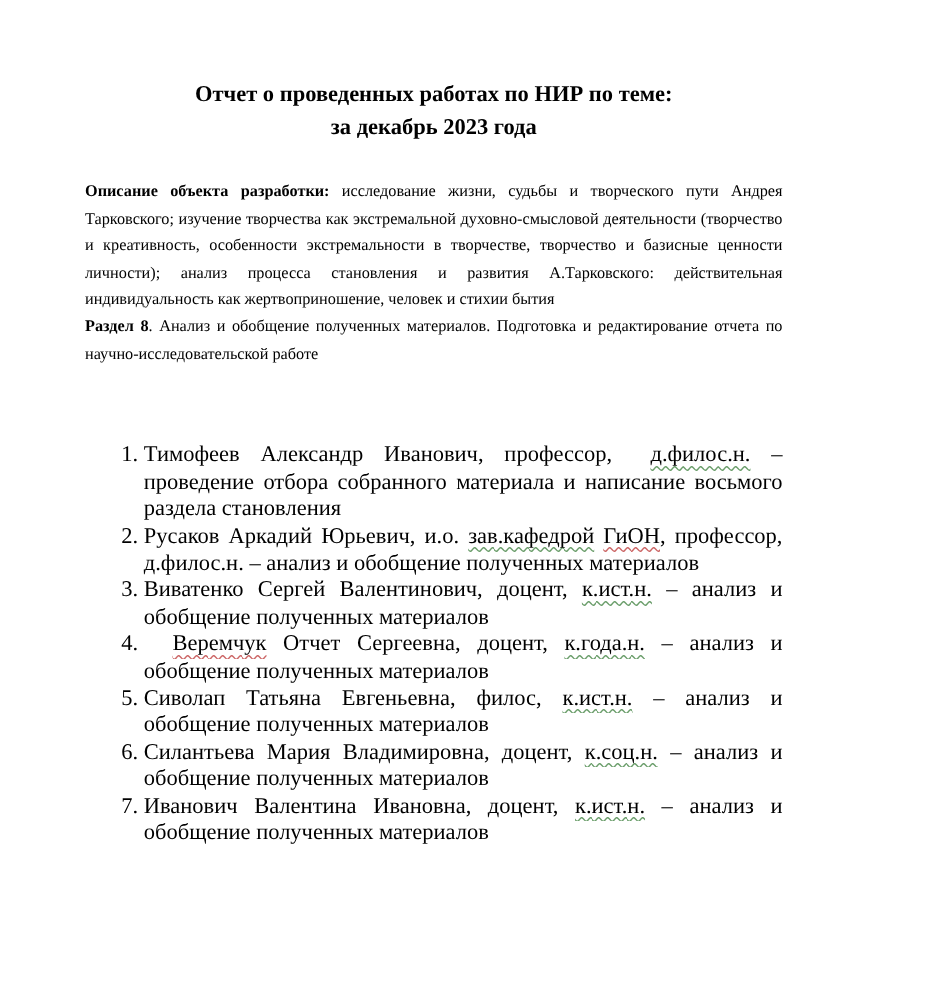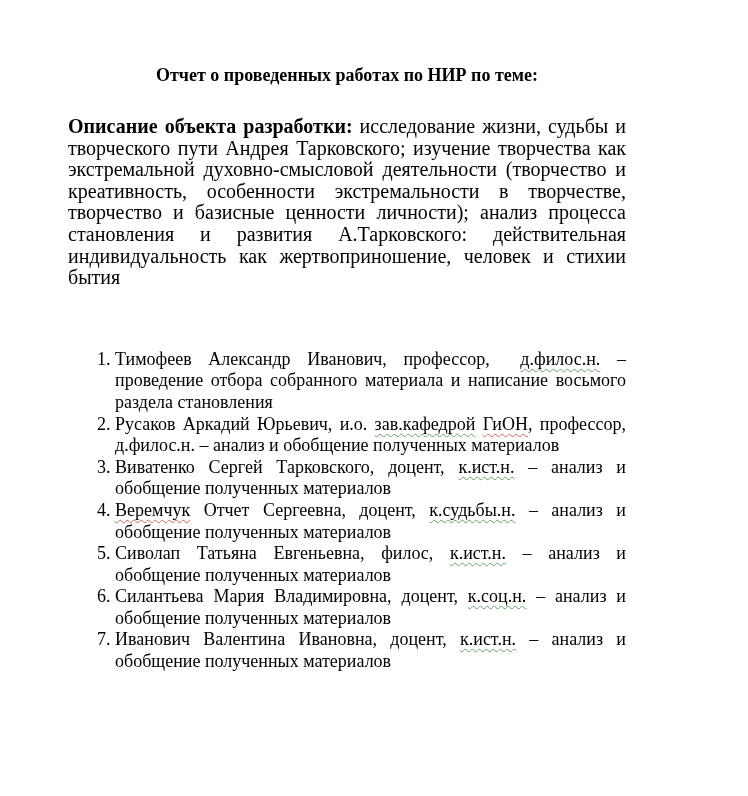--- a/index.html
+++ b/index.html
@@ -22,21 +22,21 @@
     text-align: center;
     font-weight: bold;
     font-size: 18px;
     line-height: 26px;
   }
   .title .title-line {
     display: block;
   }
   .body-text {
     margin: 28px 0 0 0;
-    font-size: 20px;
+    font-size: 13px;
     line-height: 21.6px;
     text-align: justify;
   }
   .body-text.section {
     margin: 0;
   }
   .lead {
     font-weight: bold;
   }
   ol.participants {
@@ -58,28 +58,30 @@
     text-decoration-skip-ink: none;
   }
 </style>
 </head>
 <body>
 
 <div class="page">
 
   <div class="title">
     <span class="title-line">Отчет о проведенных работах по НИР по теме:</span>
+    <span class="title-line">за декабрь 2023 года</span>
   </div>
 
   <p class="body-text"><span class="lead">Описание объекта разработки:</span><span> исследование жизни, судьбы и творческого пути Андрея Тарковского; изучение творчества как экстремальной духовно-смысловой деятельности (творчество и креативность, особенности экстремальности в творчестве, творчество и базисные ценности личности); анализ процесса становления и развития А.Тарковского: действительная индивидуальность как жертвоприношение, человек и стихии бытия</span></p>
 
+  <p class="body-text section"><span class="lead">Раздел 8</span><span>. Анализ и обобщение полученных материалов. Подготовка и редактирование отчета по научно-исследовательской работе</span></p>
 
   <ol class="participants">
       <li><span>Тимофеев Александр Иванович, профессор, </span><span class="sq" style="text-decoration-color: rgb(107, 158, 107); margin-left: 14px;">д.филос.н.</span><span> – проведение отбора собранного материала и написание восьмого раздела становления</span></li>
       <li><span>Русаков Аркадий Юрьевич, и.о. </span><span class="sq" style="text-decoration-color: rgb(107, 158, 107);">зав.кафедрой</span><span> </span><span class="sq" style="text-decoration-color: rgb(204, 102, 102);">ГиОН</span><span>, профессор, д.филос.н. – анализ и обобщение полученных материалов</span></li>
-      <li><span>Виватенко Сергей Тарковского, доцент, </span><span class="sq" style="text-decoration-color: rgb(107, 158, 107);">к.ист.н.</span><span> – анализ и обобщение полученных материалов</span></li>
-      <li><span class="sq" style="text-decoration-color: rgb(204, 102, 102);">Веремчук</span><span> Отчет Сергеевна, доцент, </span><span class="sq" style="text-decoration-color: rgb(107, 158, 107);">к.судьбы.н.</span><span> – анализ и обобщение полученных материалов</span></li>
+      <li><span>Виватенко Сергей Валентинович, доцент, </span><span class="sq" style="text-decoration-color: rgb(107, 158, 107);">к.ист.н.</span><span> – анализ и обобщение полученных материалов</span></li>
+      <li><span class="sq" style="text-decoration-color: rgb(204, 102, 102); margin-left: 23px;">Веремчук</span><span> Отчет Сергеевна, доцент, </span><span class="sq" style="text-decoration-color: rgb(107, 158, 107);">к.года.н.</span><span> – анализ и обобщение полученных материалов</span></li>
       <li><span>Сиволап Татьяна Евгеньевна, филос, </span><span class="sq" style="text-decoration-color: rgb(107, 158, 107);">к.ист.н.</span><span> – анализ и обобщение полученных материалов</span></li>
       <li><span>Силантьева Мария Владимировна, доцент, </span><span class="sq" style="text-decoration-color: rgb(107, 158, 107);">к.соц.н.</span><span> – анализ и обобщение полученных материалов</span></li>
       <li><span>Иванович Валентина Ивановна, доцент, </span><span class="sq" style="text-decoration-color: rgb(107, 158, 107);">к.ист.н.</span><span> – анализ и обобщение полученных материалов</span></li>
     </ol>
 
 </div>
 
 </body></html>

